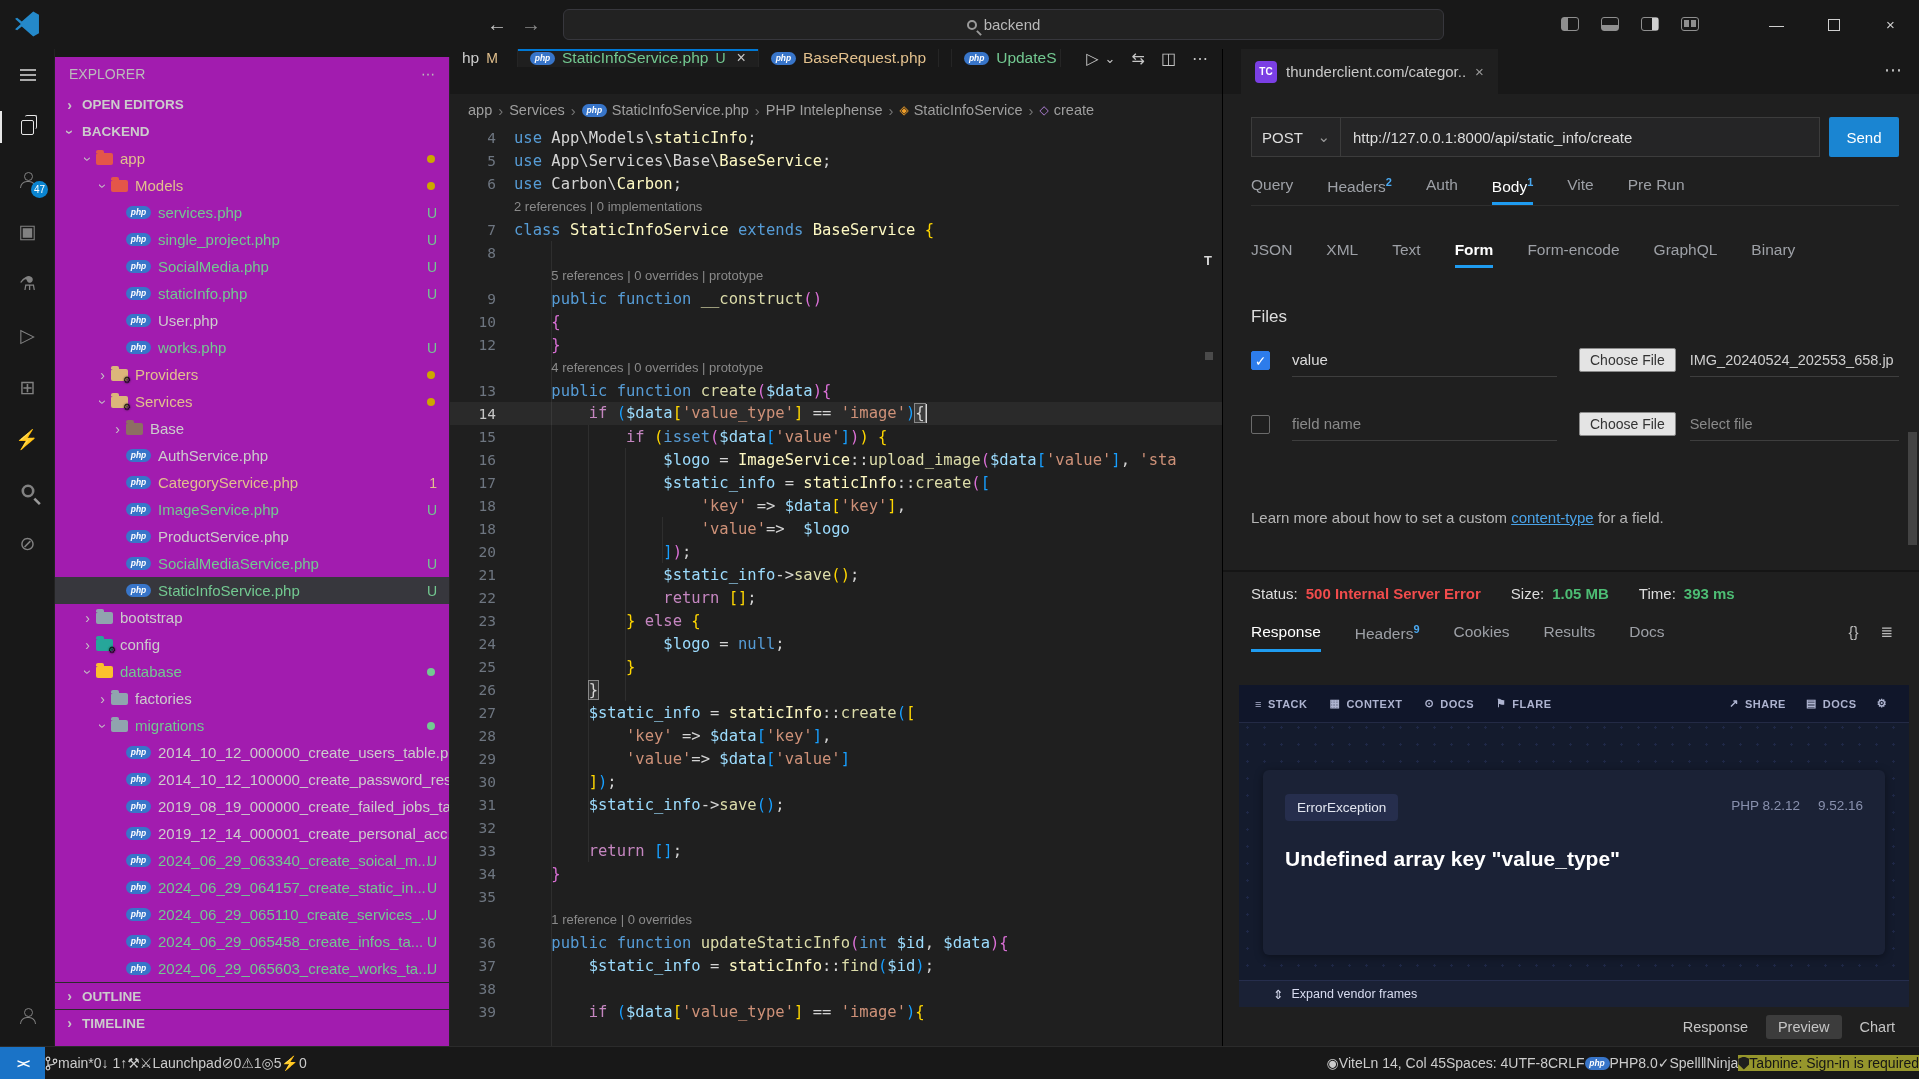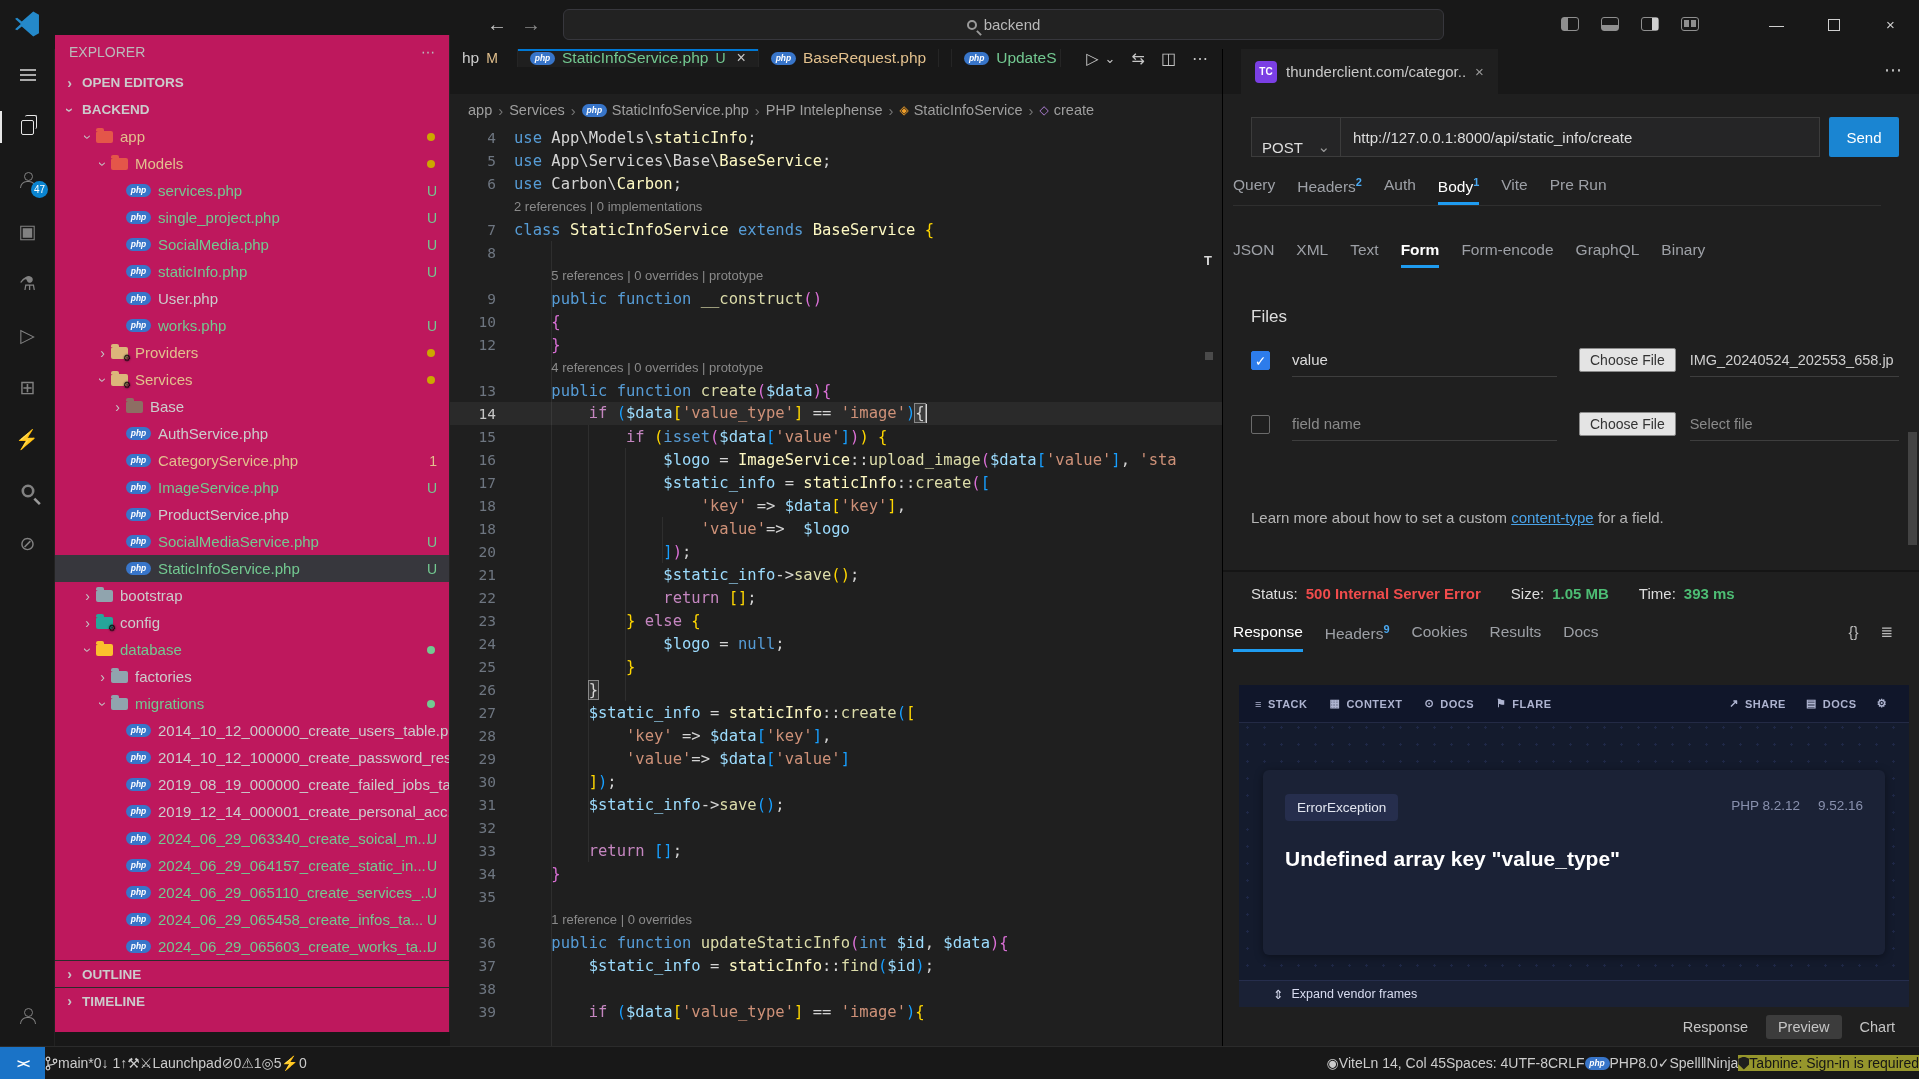--- a/index.html
+++ b/index.html
@@ -24,21 +24,21 @@
   .ab-item.active{color:#e7e7e7}
   .ab-item.active::before{content:"";position:absolute;left:0;top:10px;bottom:10px;width:2px;background:#e7e7e7}
   .ab-badge{position:absolute;right:7px;bottom:7px;min-width:17px;height:17px;border-radius:9px;background:#0a84d0;color:#fff;font-size:10px;display:flex;align-items:center;justify-content:center;padding:0 3px}
   .bars{display:inline-block;width:16px;height:2px;background:#aaa;box-shadow:0 5px 0 #aaa,0 10px 0 #aaa;margin-top:-10px}
   .docs2{display:inline-block;width:13px;height:15px;border:1.6px solid currentColor;border-radius:2px;position:relative}
   .docs2::after{content:"";position:absolute;left:3px;top:-6px;width:11px;height:13px;border-top:1.6px solid currentColor;border-right:1.6px solid currentColor;border-radius:2px}
   .personic{display:inline-block;width:16px;height:15px;position:relative}
   .personic::before{content:"";position:absolute;left:4px;top:0;width:7px;height:7px;border:1.6px solid currentColor;border-radius:50%}
   .personic::after{content:"";position:absolute;left:0;bottom:-1px;width:14px;height:6px;border:1.6px solid currentColor;border-bottom:none;border-radius:7px 7px 0 0}
   
-  #sidebar{position:absolute;left:55px;top:35px;width:395px;height:997px;background:#be185d;border-right:1px solid #252525;overflow:hidden}
+  #sidebar{position:absolute;left:55px;top:57px;width:395px;height:997px;background:#a21caf;border-right:1px solid #252525;overflow:hidden}
   #exp-title{height:34px;display:flex;align-items:center;padding:0 14px;color:#bbb;font-size:14px}
   #exp-title .more{margin-left:auto;color:#bbb}
   .sectionrow{height:27px;display:flex;align-items:center;font-weight:bold;font-size:13.5px;color:#ccc;padding-left:6px;gap:4px}
   .tree-row{height:27px;display:flex;align-items:center;font-size:15px;position:relative;white-space:nowrap}
   .tree-row.selected{background:#37373d}
   .chev{width:17px;display:inline-block;text-align:center;color:#c5c5c5;font-size:14px;flex:none}
   .chev.down{transform:rotate(90deg)}
   .folder{width:17px;height:12px;border-radius:2px;position:relative;display:inline-block;flex:none;margin-right:7px}
   .folder::before{content:"";position:absolute;top:-3px;left:0;width:8px;height:3px;border-radius:2px 2px 0 0;background:inherit}
   .fov{position:absolute;right:-3px;bottom:-4px;font-size:9px;color:rgba(0,0,0,.8);text-shadow:0 0 2px #181818}
@@ -72,24 +72,24 @@
   .tk-x{color:#d4d4d4;outline:1px solid #888;background:rgba(120,120,120,.25)}
   .cursor{display:inline-block;width:2px;height:19px;background:#d7d7d7;vertical-align:middle}
   .guide{position:absolute;width:1px;background:#2e2e2e}
   
   #tcpanel{position:absolute;left:1222px;top:49px;width:697px;height:997px;background:#1f1f1f;border-left:1px solid #000}
   #tctabrow{position:absolute;left:0;top:0;width:697px;height:45px;background:#181818}
   #tctab{position:absolute;left:18px;top:0;height:45px;background:#1f1f1f;display:flex;align-items:center;gap:9px;padding:0 14px;font-size:15px;color:#c9c9c9}
   .tcic{width:22px;height:22px;border-radius:4px;background:#7b3fe4;color:#fff;font-size:10px;font-weight:bold;display:flex;align-items:center;justify-content:center}
   #tcmore{position:absolute;right:18px;top:10px;color:#c5c5c5;font-size:18px}
   #reqrow{position:absolute;left:28px;top:68px;width:648px;height:40px;display:flex}
-  #method{width:90px;background:#252526;border:1px solid #3c3c3c;display:flex;align-items:flex-end;justify-content:space-between;padding:0 10px;font-size:15px;color:#ddd}
+  #method{width:90px;background:#252526;border:1px solid #3c3c3c;display:flex;align-items:center;justify-content:space-between;padding:0 10px;font-size:15px;color:#ddd}
   #urlbox{flex:1;background:#252526;border:1px solid #3c3c3c;border-left:none;display:flex;align-items:center;padding:0 12px;font-size:15px;color:#ddd}
   #sendbtn{width:70px;margin-left:9px;background:#1a85d2;color:#fff;border:none;border-radius:2px;font-size:15px}
-  .tabsline{position:absolute;left:10px;display:flex;gap:22px;font-size:15.5px;color:#9da0a6}
+  .tabsline{position:absolute;left:28px;display:flex;gap:34px;font-size:15.5px;color:#9da0a6}
   .tabsline .tab{padding-bottom:9px;position:relative}
   .tabsline .tab.active{color:#fff}
   .tabsline .tab.active::after{content:"";position:absolute;left:0;right:0;bottom:0;height:3px;background:#1f9cf0}
   .tabsline .tab.boldactive{font-weight:bold}
   sup{color:#4aa8f0;font-size:11px;font-weight:bold}
   #reqtabs{top:127px;width:648px;border-bottom:1px solid #2f2f2f}
   #bodytabs{top:192px}
   #filesheading{position:absolute;left:28px;top:258px;font-size:17px;color:#ddd}
   .filerow{position:absolute;left:28px;width:648px;height:34px;display:flex;align-items:center}
   .cb{width:19px;height:19px;border:1px solid #6b6b6b;border-radius:2px;margin-right:22px;flex:none}

